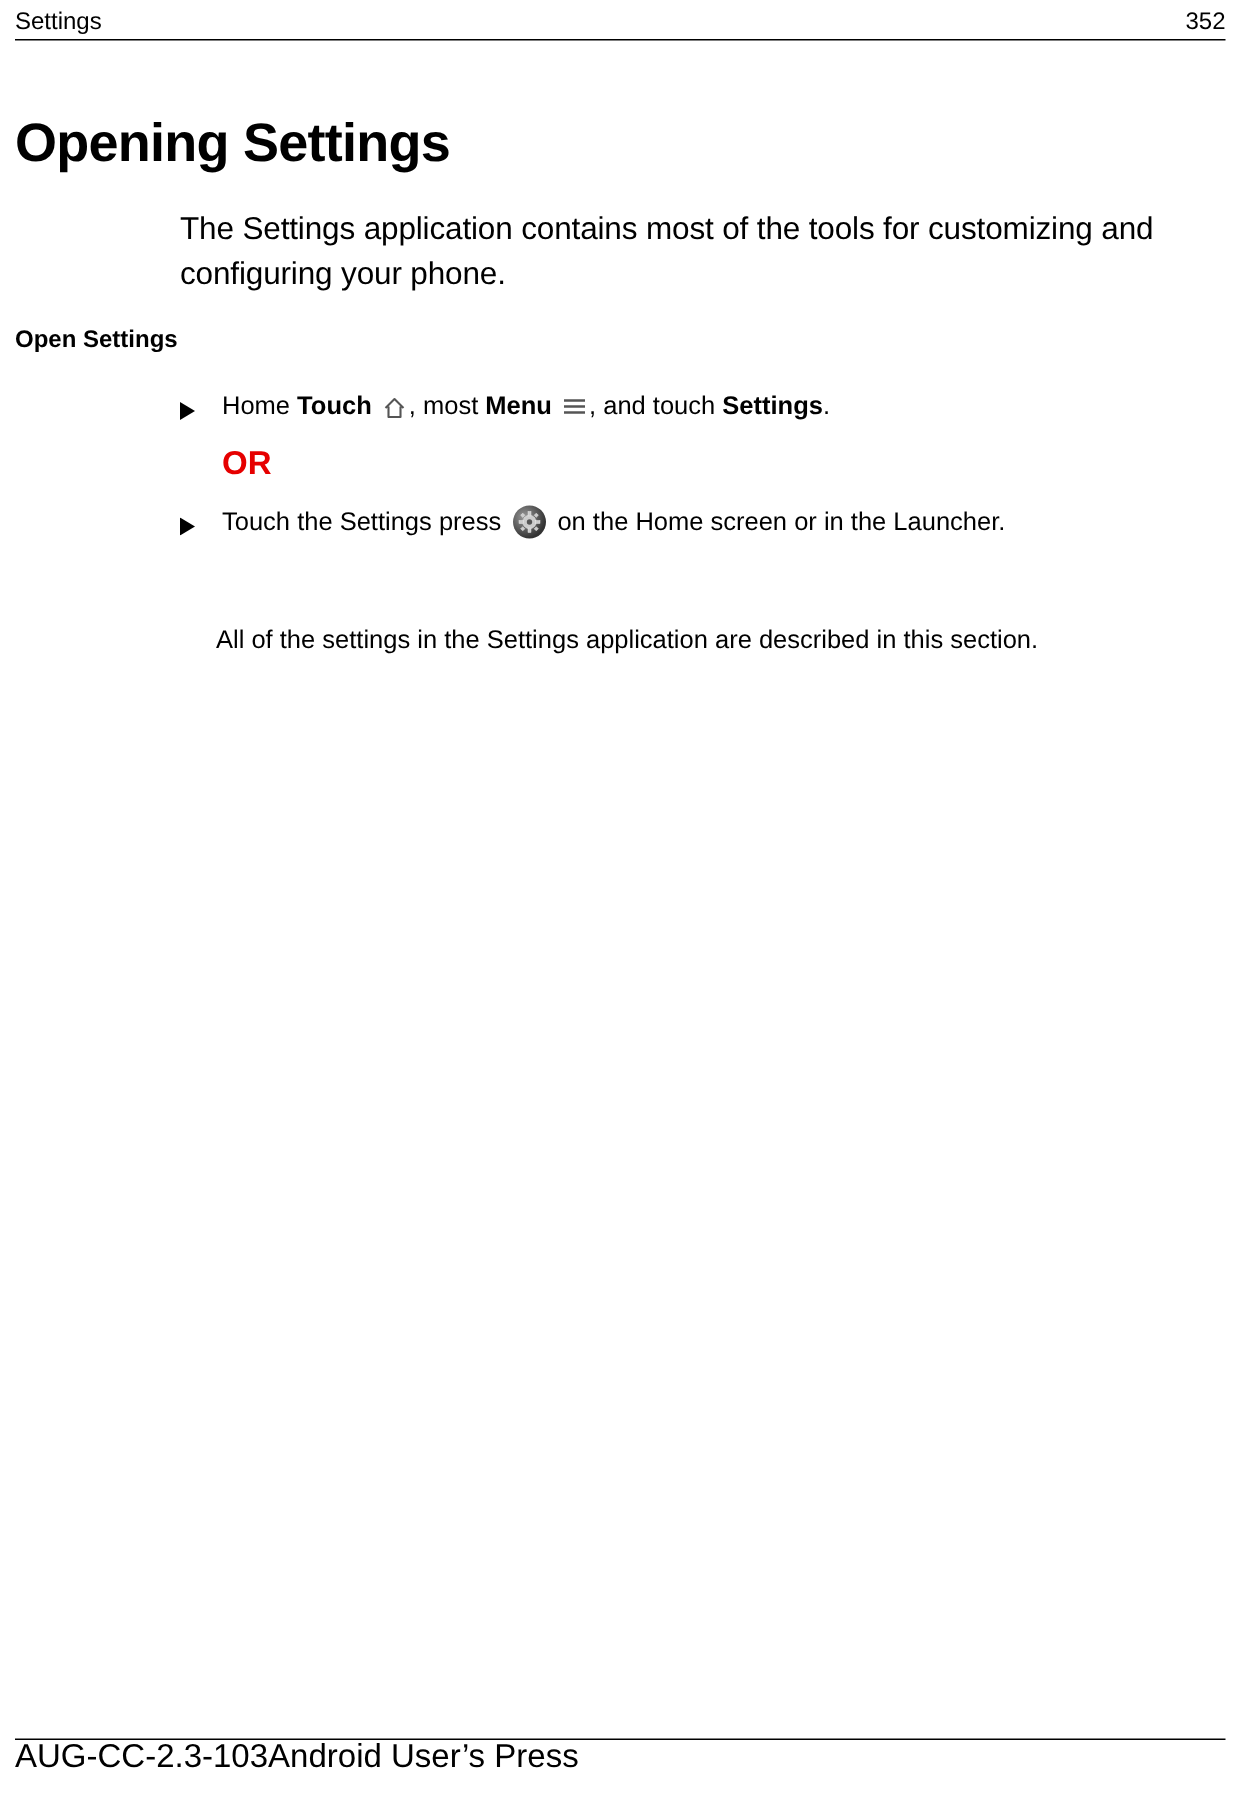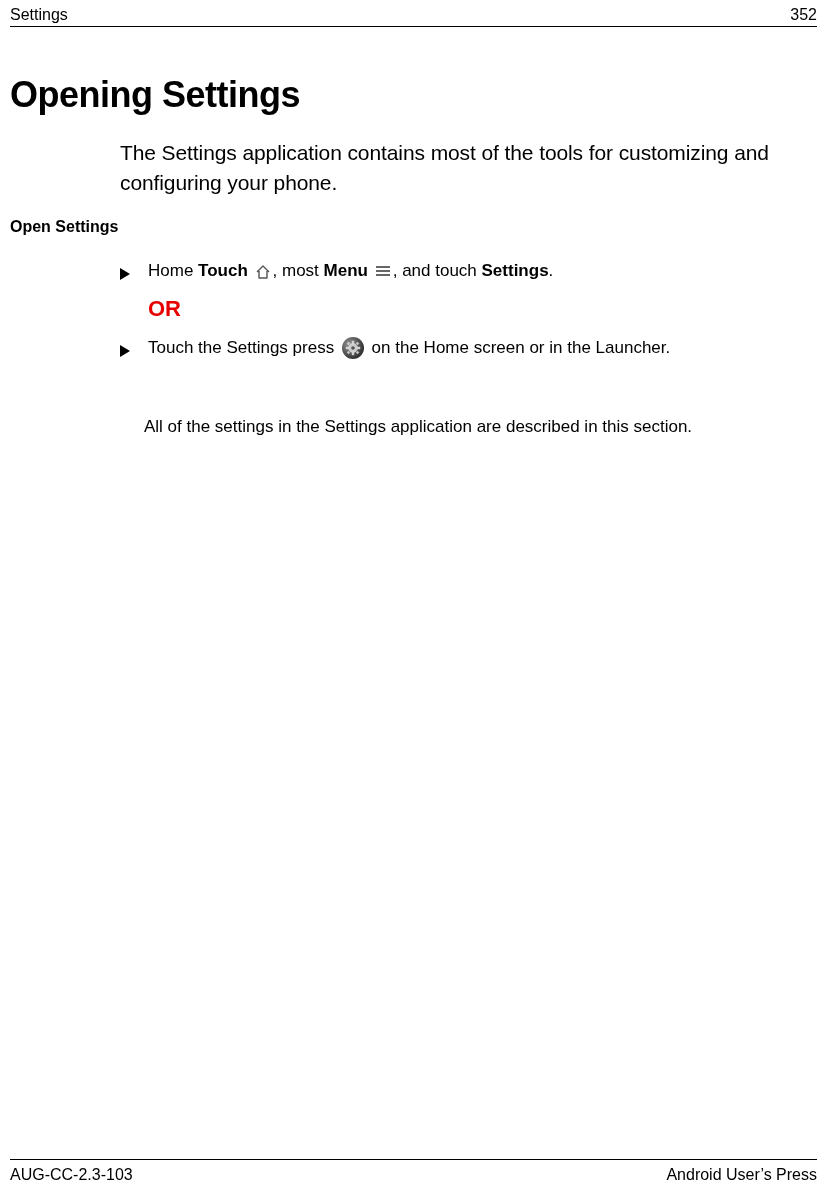--- a/index.html
+++ b/index.html
@@ -10,21 +10,21 @@
   .hr-top { position: absolute; top: 26px; left: 10px; right: 10px; height: 1px; background: #000; }
   .h1 { position: absolute; top: 62px; left: 10px; font-size: 36px; font-weight: 700; letter-spacing: -0.5px; margin-top: 12px; }
   .intro { position: absolute; top: 138px; left: 120px; right: 18px; font-size: 21px; line-height: 1.45; letter-spacing: -0.1px; }
   .h2 { position: absolute; top: 218px; left: 10px; font-size: 16px; font-weight: 700; }
   .content { position: absolute; top: 258px; left: 120px; right: 18px; font-size: 17px; line-height: 1.5; }
   .bullet-row { position: relative; padding-left: 28px; margin-bottom: 8px; }
   .bullet { position: absolute; left: 0; top: 4px; }
   .or { color: #e60000; font-weight: 700; margin: 6px 0 10px 28px; font-size: 22px; }
   .see { margin-left: 28px; margin-top: 4px; }
   .closing { position: absolute; top: 417px; left: 120px; right: 18px; font-size: 17px; margin-left: 24px; }
-  .footer { position: absolute; bottom: 12px; left: 10px; right: 10px; display: flex; justify-content: space-between; font-size: 16px; }
+  .footer { position: absolute; bottom: 12px; left: 10px; right: 10px; display: flex; justify-content: flex-start; font-size: 22px; }
   .hr-bottom { position: absolute; bottom: 36px; left: 10px; right: 10px; height: 1px; background: #000; }
   .bold { font-weight: 700; }
   .icon { display: inline-block; vertical-align: -3px; }
   .icon-home { width: 16px; height: 14px; margin: 0 2px; }
   .icon-menu { width: 16px; height: 12px; margin: 0 2px; vertical-align: -1px; }
   .icon-settings { width: 22px; height: 22px; margin: 0 3px; vertical-align: -6px; border-radius: 50%; background: radial-gradient(circle at 35% 35%, #999, #333 70%); position: relative; }
   .icon-settings svg { position: absolute; top: 3px; left: 3px; }
 </style>
 </head>
 <body>

